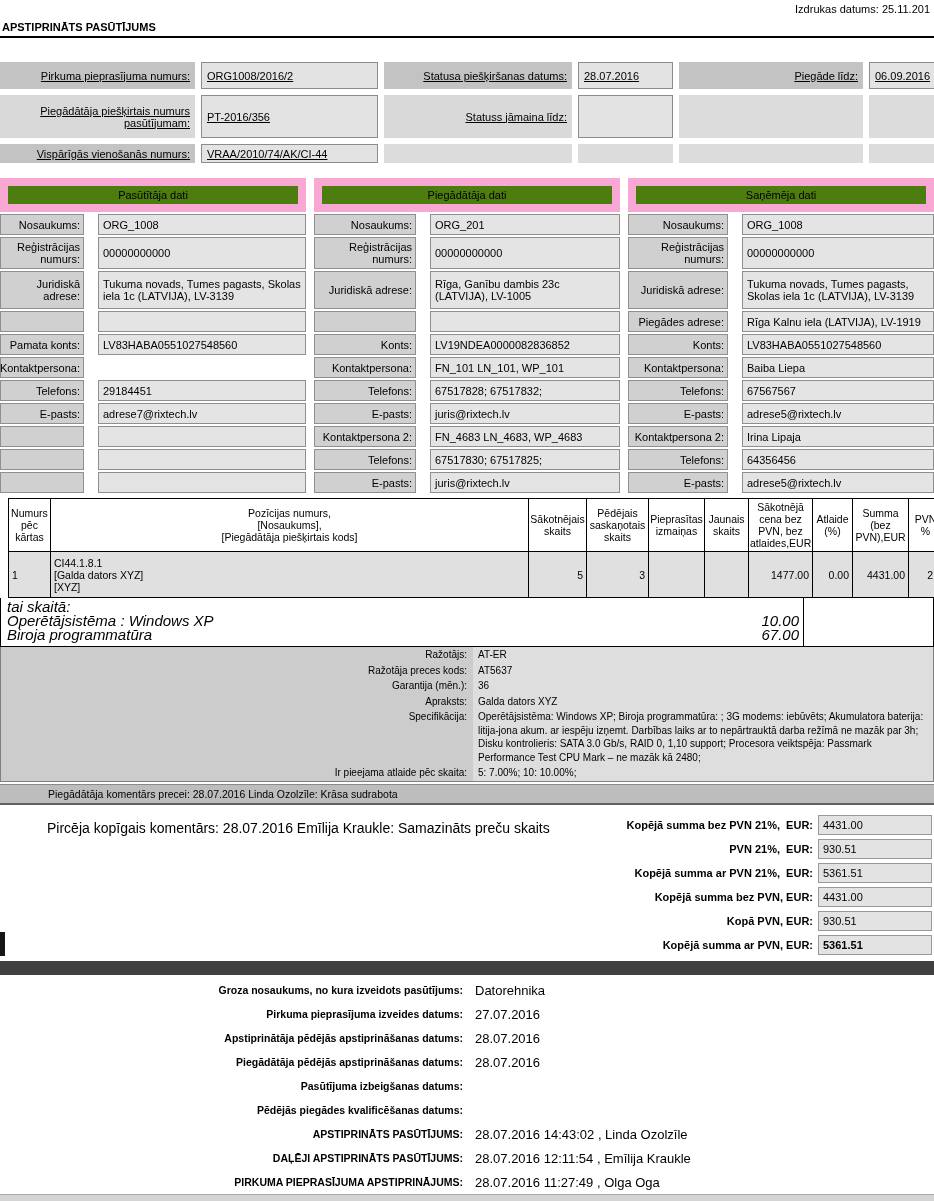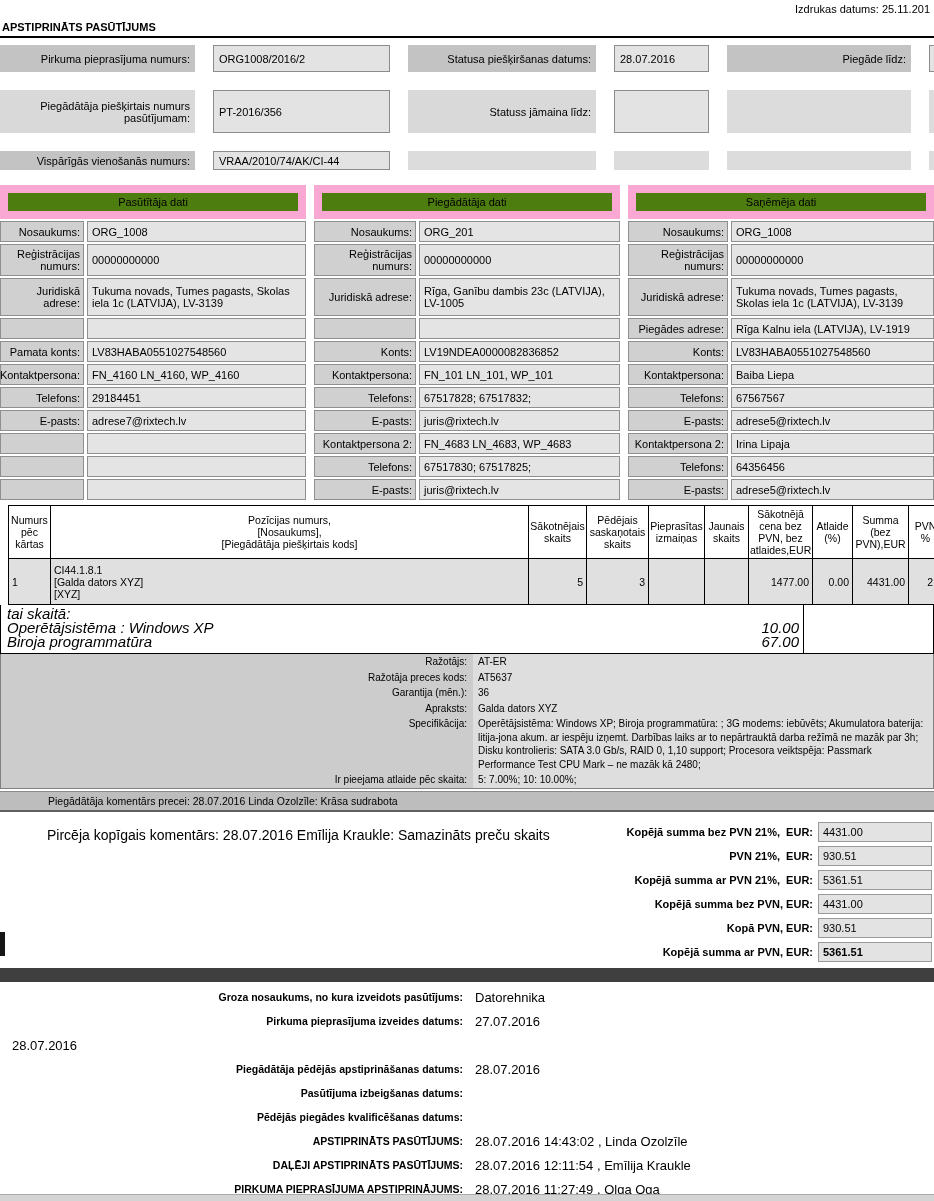--- a/index.html
+++ b/index.html
@@ -5,32 +5,32 @@
   * { margin:0; padding:0; box-sizing:border-box; }
   html,body { background:#fff; }
   body { font-family:"Liberation Sans","DejaVu Sans",sans-serif; font-size:11px; color:#000; }
   .page { position:relative; width:934px; height:1201px; overflow:hidden; background:#fff; margin:0 auto; }
 
   .print-date { position:absolute; top:3px; right:4px; font-size:11px; white-space:nowrap; }
   .doc-title { margin-top:21px; font-weight:bold; font-size:11px; border-bottom:2px solid #000; padding:0 0 3px 2px; }
 
   
   .header-grid { display:grid; grid-template-columns:195px 177px 188px 95px 184px 85px;
-                 grid-template-rows:27px 43px 19px; gap:18px; margin-top:7px; }
+                 grid-template-rows:27px 43px 19px; gap:6px; margin-top:24px;text-decoration:underline; }
   .hl  { background:#c3c3c3; display:flex; align-items:center; justify-content:flex-end;
          text-align:right; padding:1px 5px; }
   .hl2 { background:#d9d9d9;padding-left:30px; }
   .hv  { background:#e3e3e3; border:1px solid #8c8c8c; display:flex; align-items:center; padding:1px 5px; }
   .hf  { background:#dcdcdc; }
 
   
   .parties { display:flex; gap:8px; margin-top:15px; }
   .party { width:306px; }
   .party-title { border:8px solid #f9a8d4; background:#4d7c0f; text-align:center; padding:3px 0; margin-bottom:2px; }
-  .prow { display:flex; gap:3px; margin-bottom:2px; min-height:21px; }
+  .prow { display:flex; gap:14px; margin-bottom:2px; min-height:21px; }
   .prow:nth-of-type(2) { min-height:32px; }
   .prow:nth-of-type(3) { min-height:38px; }
   .plabel { background:#d0d0d0; border:1px solid #8f8f8f; display:flex; align-items:center;
             justify-content:flex-end; text-align:right; padding:1px 3px; flex:none; }
   .pvalue { background:#e4e4e4; border:1px solid #8f8f8f; flex:1; display:flex; align-items:center; padding:1px 4px; }
   .party.p0 .plabel { width:84px; }
   .party.p1 .plabel { width:102px; }
   .party.p2 .plabel { width:100px; }
 
   
@@ -138,21 +138,20 @@
             <div class="pvalue"></div>
           </div>
 
           <div class="prow">
             <div class="plabel">Pamata konts:</div>
             <div class="pvalue">LV83HABA0551027548560</div>
           </div>
 
           <div class="prow">
             <div class="plabel">Kontaktpersona:</div>
-            <div class="pvalue">FN_4160 LN_4160, WP_4160</div>
           </div>
 
           <div class="prow">
             <div class="plabel">Telefons:</div>
             <div class="pvalue">29184451</div>
           </div>
 
           <div class="prow">
             <div class="plabel">E-pasts:</div>
             <div class="pvalue">adrese7@rixtech.lv</div>
@@ -456,20 +455,21 @@
         <div class="hlabel">Groza nosaukums, no kura izveidots pasūtījums:</div>
         <div class="hvalue">Datorehnika</div>
       </div>
 
       <div class="hrow">
         <div class="hlabel">Pirkuma pieprasījuma izveides datums:</div>
         <div class="hvalue">27.07.2016</div>
       </div>
 
       <div class="hrow">
+        <div class="hlabel">Apstiprinātāja pēdējās apstiprināšanas datums:</div>
         <div class="hvalue">28.07.2016</div>
       </div>
 
       <div class="hrow">
         <div class="hlabel">Piegādātāja pēdējās apstiprināšanas datums:</div>
         <div class="hvalue">28.07.2016</div>
       </div>
 
       <div class="hrow">
         <div class="hlabel">Pasūtījuma izbeigšanas datums:</div>

